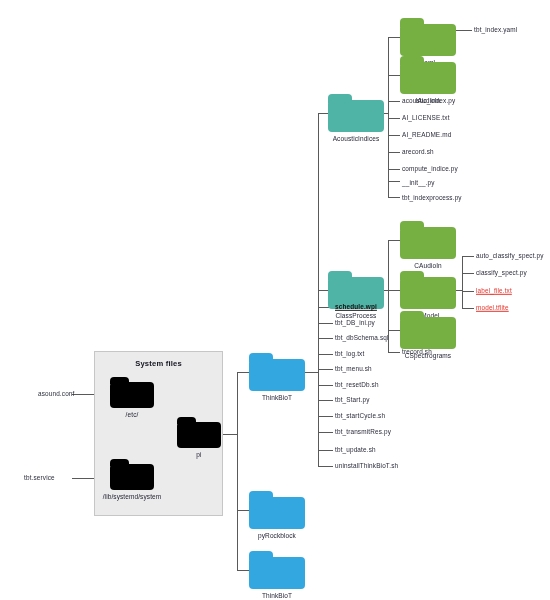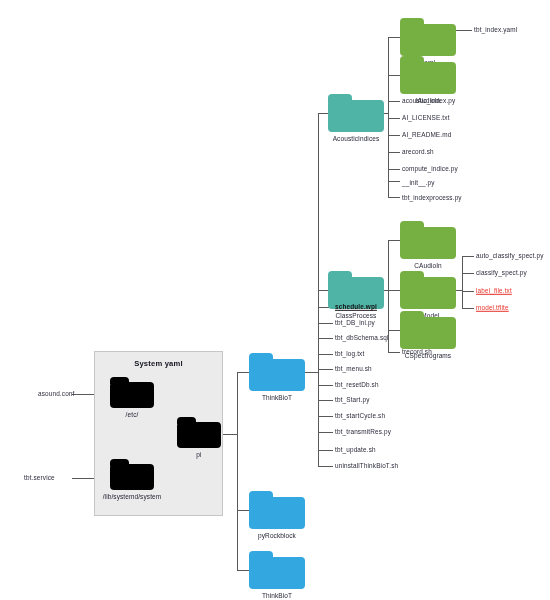--- a/index.html
+++ b/index.html
@@ -129,21 +129,21 @@
       <path d="M462,290 L462,256"></path>
       <path d="M462,290 L462,308"></path>
       <path d="M462,256 L474,256"></path>
       <path d="M462,273 L474,273"></path>
       <path d="M462,291 L474,291"></path>
       <path d="M462,308 L474,308"></path>
     </g>
   </svg>
 
   <div id="sysbox">
-    <div id="sysbox-title">System yaml</div>
+    <div id="sysbox-title">System files</div>
   </div>
 
   <div class="node" style="left:110px;top:377px;">
     <div class="folder small f-black">
       <div class="tab"></div>
         <div class="body"></div>
       <div class="flabel">/etc/</div>
     </div>
   </div>
 

